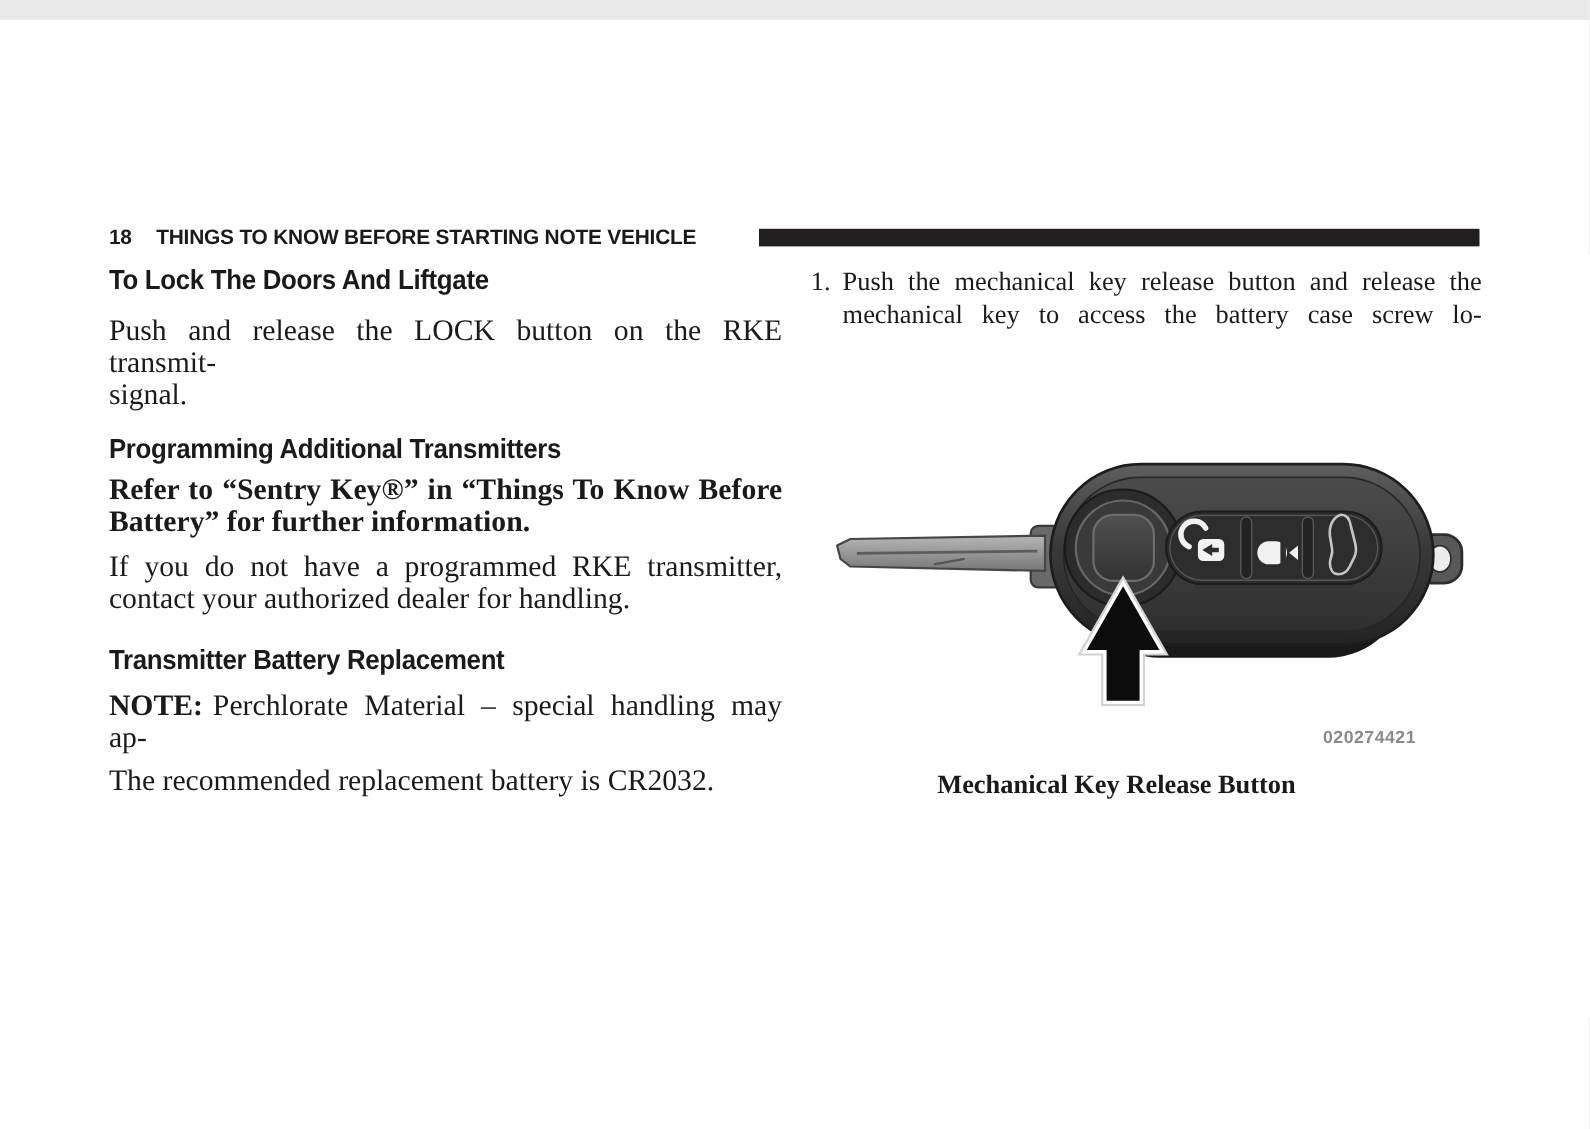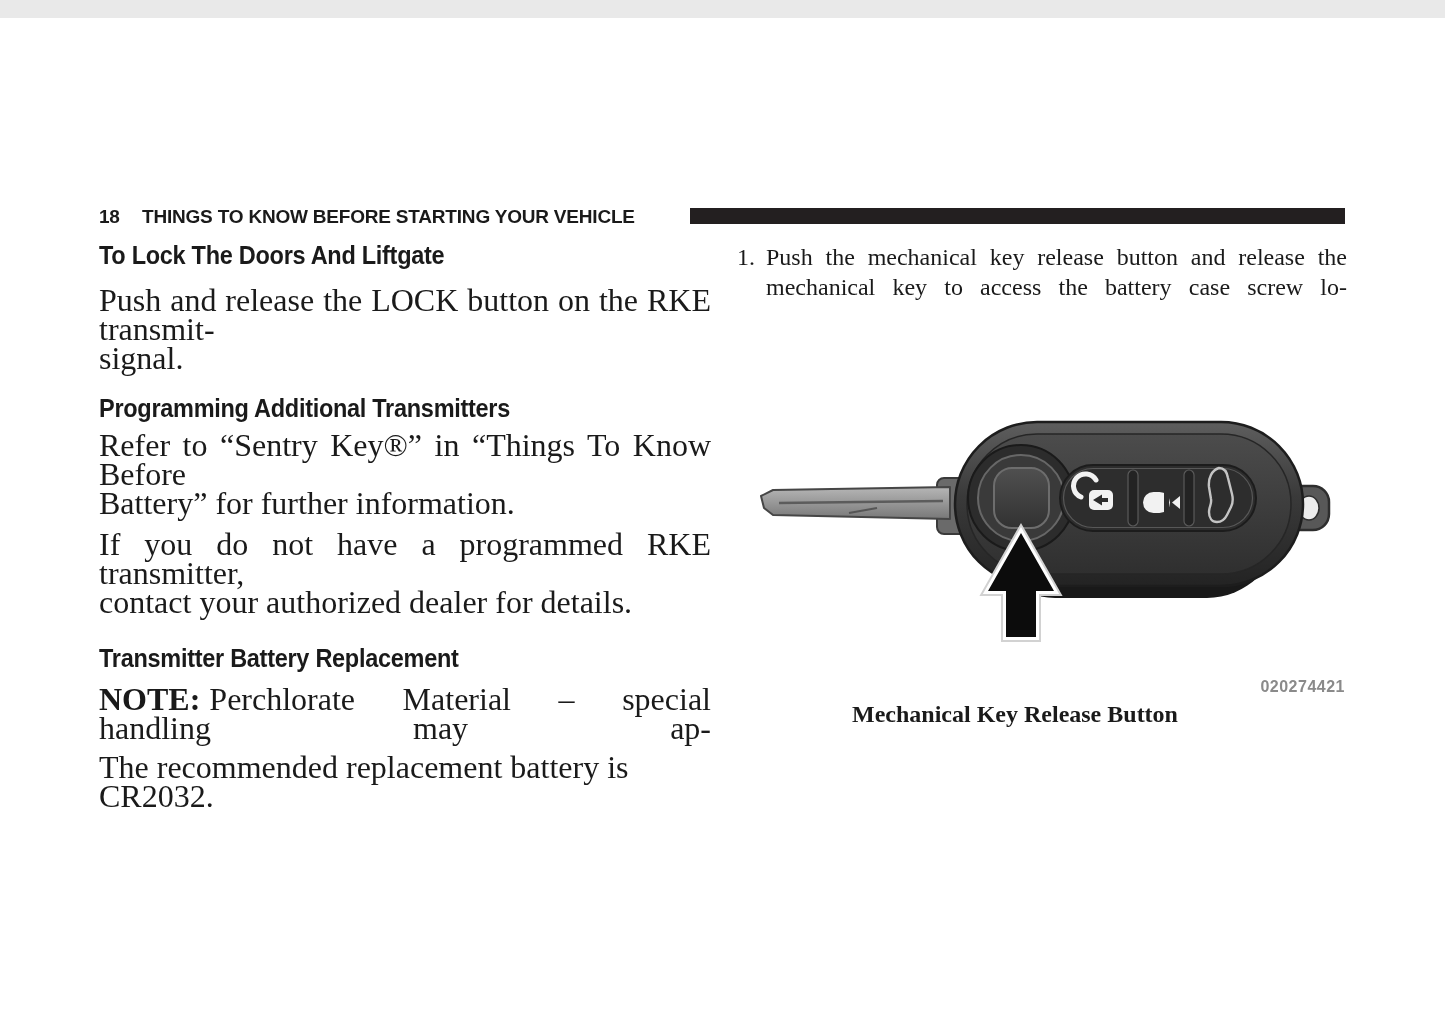--- a/index.html
+++ b/index.html
@@ -13,64 +13,64 @@
     font:bold 19px/20px "Liberation Sans",sans-serif;letter-spacing:-.2px;}
   .hdr-title{position:absolute;left:142px;top:189px;
     font:bold 19px/20px "Liberation Sans",sans-serif;letter-spacing:-.2px;white-space:nowrap;}
   .hdr-bar{position:absolute;left:690px;top:190px;width:655px;height:16px;}
   
   .col-left{position:absolute;left:99px;top:222px;width:612px;}
   .col-right{position:absolute;left:737px;top:224px;width:610px;}
   .h{font:bold 25px/30px "Liberation Sans",sans-serif;letter-spacing:-.3px;
      transform:scaleX(.94);transform-origin:left center;white-space:nowrap;}
   .h2m{margin-top:20px;} .h3m{margin-top:26px;}
-  .para{font-size:32px;line-height:29px;}
-  .p1m{margin-top:16px;} .p2m{margin-top:8px;} .p3m{margin-top:12px;}
+  .para{font-size:27px;line-height:29px;}
+  .p1m{margin-top:16px;} .p2m{margin-top:8px;font-weight:bold;} .p3m{margin-top:12px;}
   .p4m{margin-top:12px;} .p5m{margin-top:10px;}
   .jline{text-align:justify;text-align-last:justify;}
   .lline{text-align:left;}
   .b{font-weight:bold;margin-right:9px;}
   
   .step{display:flex;font-size:24px;line-height:30px;}
   .step-no{flex:none;width:29px;}
   .step-body{flex:1;}
   
   .fob-svg{position:absolute;left:745px;top:390px;width:600px;height:240px;}
-  .fig-id{position:absolute;left:1145px;top:660px;width:200px;text-align:right;
+  .fig-id{position:absolute;left:1145px;top:644px;width:200px;text-align:center;
     font:bold 16px/18px "Liberation Sans",sans-serif;letter-spacing:.5px;}
   .caption{position:absolute;left:715px;top:682px;width:600px;text-align:center;
     font:bold 24px/28px "Liberation Serif",serif;}
 </style>
 </head>
 <body>
 
 <div class="page">
 
   <div class="hdr-num">18</div>
-  <div class="hdr-title">THINGS TO KNOW BEFORE STARTING YOUR VEHICLE</div>
+  <div class="hdr-title">THINGS TO KNOW BEFORE STARTING NOTE VEHICLE</div>
   <div class="hdr-bar" style="background:#231f20;"></div>
 
   <div class="col-left">
     <div class="h">To Lock The Doors And Liftgate</div>
 
     <div class="para p1m">
       <div class="jline">Push and release the LOCK button on the RKE transmit-</div>
       <div class="lline">signal.</div>
     </div>
 
     <div class="h h2m">Programming Additional Transmitters</div>
 
     <div class="para p2m">
       <div class="jline">Refer to “Sentry Key®” in “Things To Know Before</div>
       <div class="lline">Battery” for further information.</div>
     </div>
 
     <div class="para p3m">
       <div class="jline">If you do not have a programmed RKE transmitter,</div>
-      <div class="lline">contact your authorized dealer for details.</div>
+      <div class="lline">contact your authorized dealer for handling.</div>
     </div>
 
     <div class="h h3m">Transmitter Battery Replacement</div>
 
     <div class="para p4m">
       <div class="jline">
         <span class="b">NOTE:</span><span>Perchlorate Material – special handling may ap-</span>
       </div>
     </div>
 

